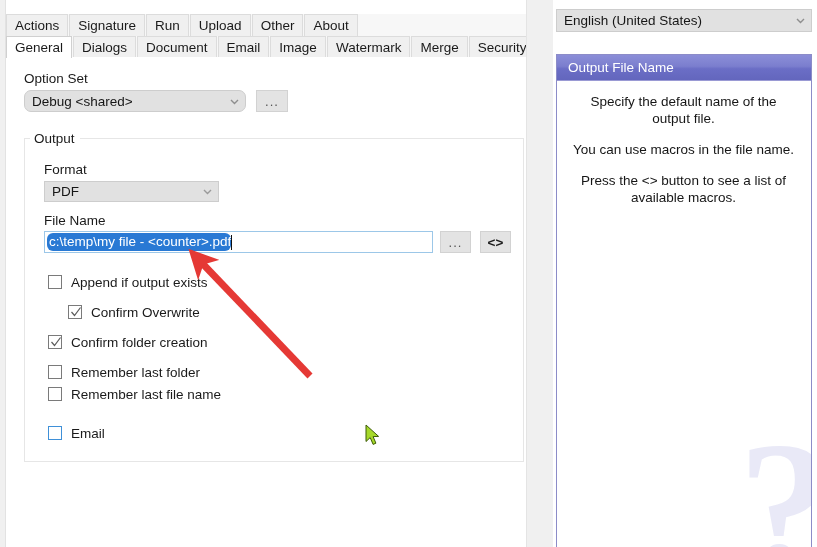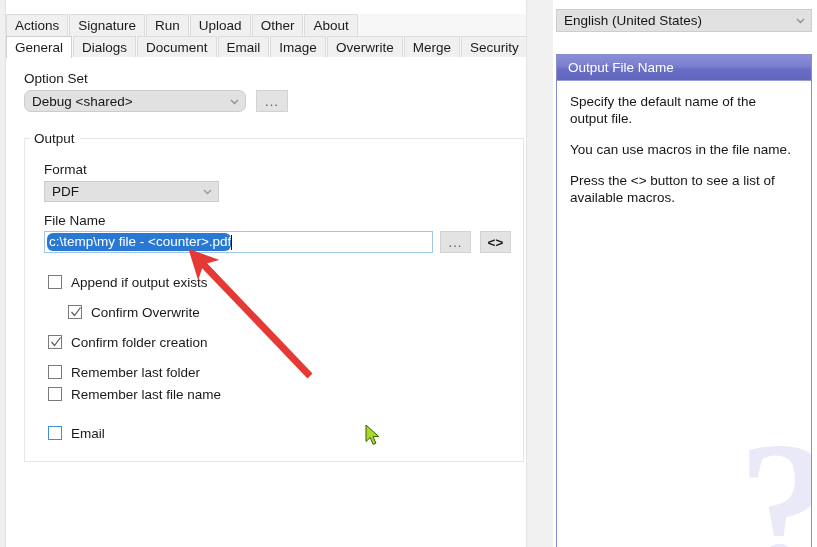--- a/index.html
+++ b/index.html
@@ -241,20 +241,21 @@
     box-sizing: border-box;
   }
   .help-header-title {
     font-size: 13.5px;
     color: #ffffff;
   }
   .help-body {
     padding: 12px 14px 0 13px;
     position: relative;
     z-index: 2;
+    text-align: center;
   }
   .help-para {
     font-size: 13.5px;
     line-height: 17px;
     color: #161616;
     margin: 0 0 14px 0;
   }
   .help-watermark {
     position: absolute;
     right: -22px;
@@ -305,21 +306,21 @@
       <div class="tab">Other</div>
       <div class="tab">About</div>
     </div>
 
     <div class="tabrow row2">
       <div class="tab selected">General</div>
       <div class="tab">Dialogs</div>
       <div class="tab">Document</div>
       <div class="tab">Email</div>
       <div class="tab">Image</div>
-      <div class="tab">Overwrite</div>
+      <div class="tab">Watermark</div>
       <div class="tab">Merge</div>
       <div class="tab">Security</div>
     </div>
     <div class="tabstrip-underline"></div>
 
     <div class="label" style="left:18px; top:71px;">Option Set</div>
 
     <div class="combo" style="left:18px; top:90px; width:222px; height:22px;border-radius:7px;">
       <span class="combo-text">Debug &lt;shared&gt;</span>
       <span class="chev">

